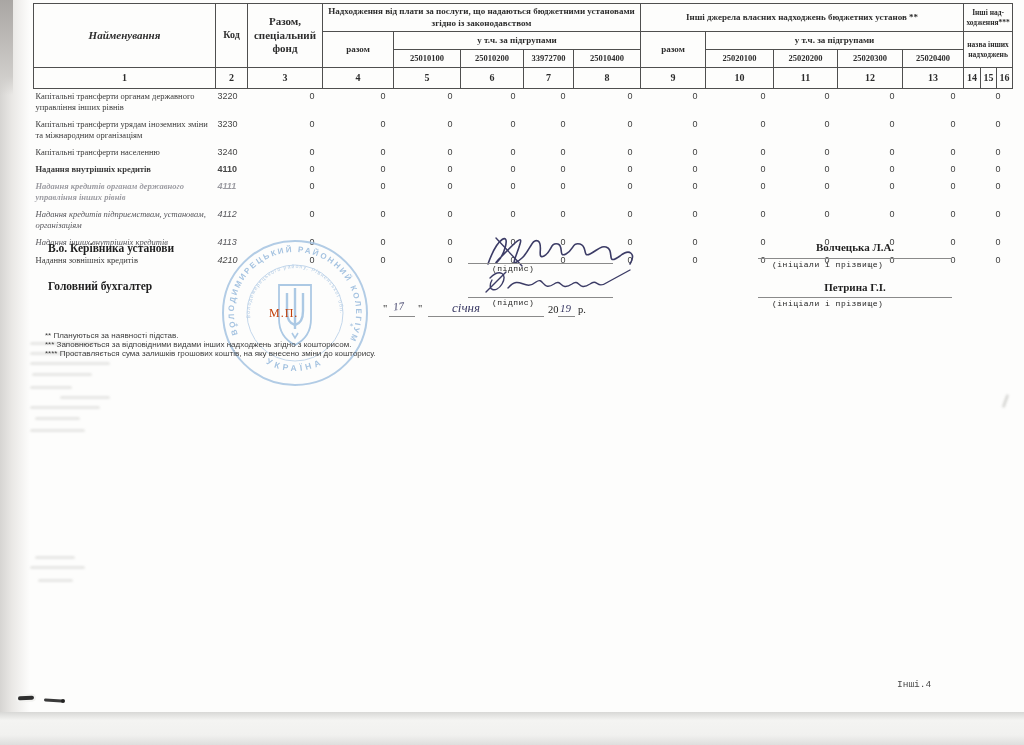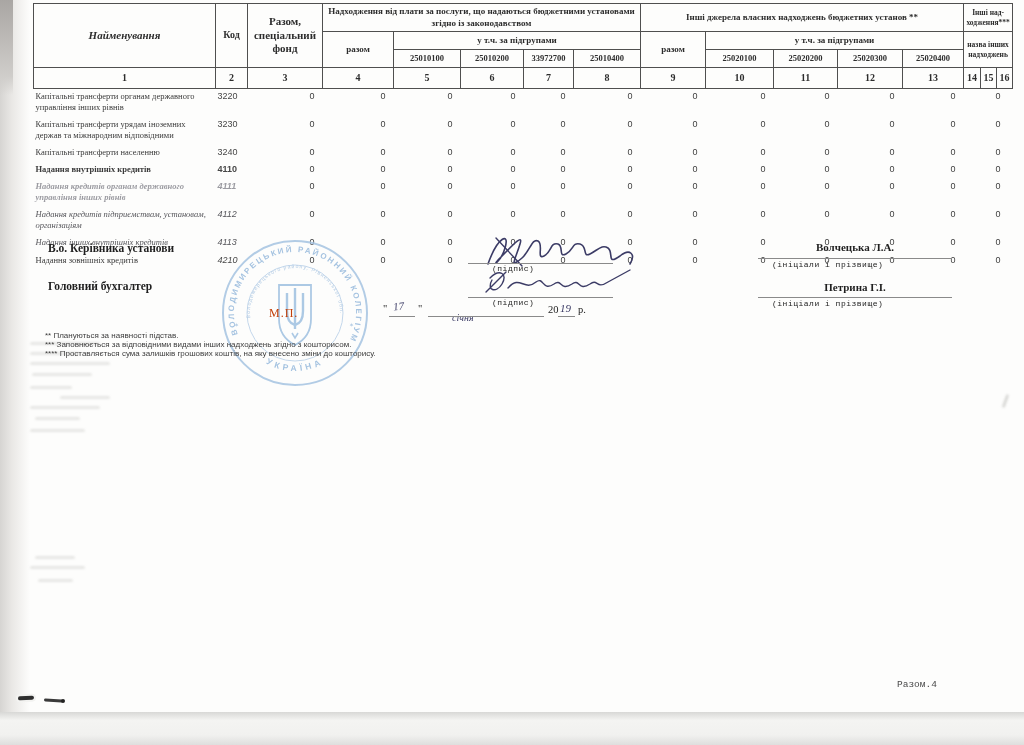--- a/index.html
+++ b/index.html
@@ -160,21 +160,21 @@
           <td class="rv">0</td>
           <td class="rv">0</td>
           <td class="rv">0</td>
           <td class="rv">0</td>
           <td class="rv">0</td>
           <td class="rv">0</td>
           <td class="rv">0</td>
           <td class="rv last" colspan="3">0</td>
         </tr>
         <tr class="style-normal">
-          <td class="rn">Капітальні трансферти урядам іноземних держав та міжнародним відповідними</td>
+          <td class="rn">Капітальні трансферти урядам іноземних зміни та міжнародним організаціям</td>
           <td class="rc">3230</td>
           <td class="rv">0</td>
           <td class="rv">0</td>
           <td class="rv">0</td>
           <td class="rv">0</td>
           <td class="rv">0</td>
           <td class="rv">0</td>
           <td class="rv">0</td>
           <td class="rv">0</td>
           <td class="rv">0</td>
@@ -330,26 +330,26 @@
   <div class="abs sig-line" style="left:758px;top:257px;width:194px"></div>
   <div class="abs caption" style="left:772px;top:260px">(ініціали і прізвище)</div>
   <div class="abs person" style="left:758px;top:281px;width:194px">Петрина Г.І.</div>
   <div class="abs sig-line" style="left:758px;top:296px;width:194px"></div>
   <div class="abs caption" style="left:772px;top:299px">(ініціали і прізвище)</div>
 
   <div class="abs printed" style="left:383px;top:303px">"</div>
   <div class="abs ink" style="left:393px;top:300px;font-size:11px;transform:rotate(-6deg)">17</div>
   <div class="abs sig-line" style="left:389px;top:315px;width:26px"></div>
   <div class="abs printed" style="left:418px;top:303px">"</div>
-  <div class="abs ink" style="left:452px;top:312px;font-size:10px">січня</div>
+  <div class="abs ink" style="left:452px;top:300px;font-size:13px">січня</div>
   <div class="abs sig-line" style="left:428px;top:315px;width:116px"></div>
   <div class="abs printed" style="left:548px;top:304px">20</div>
   <div class="abs ink" style="left:560px;top:302px;font-size:11px">19</div>
   <div class="abs sig-line" style="left:558px;top:315px;width:17px"></div>
   <div class="abs printed" style="left:578px;top:304px">р.</div>
 
   <div class="abs footnote" style="left:45px;top:331px">** Плануються за наявності підстав.</div>
   <div class="abs footnote" style="left:45px;top:340px">*** Заповнюється за відповідними видами інших надходжень згідно з кошторисом.</div>
   <div class="abs footnote" style="left:45px;top:349px">**** Проставляється сума залишків грошових коштів, на яку внесено зміни до кошторису.</div>
 
-  <div class="abs pagenum" style="left:897px;top:679px">Разом.4</div>
+  <div class="abs pagenum" style="left:897px;top:679px">Інші.4</div>
 
 </div>
 
 </body></html>

